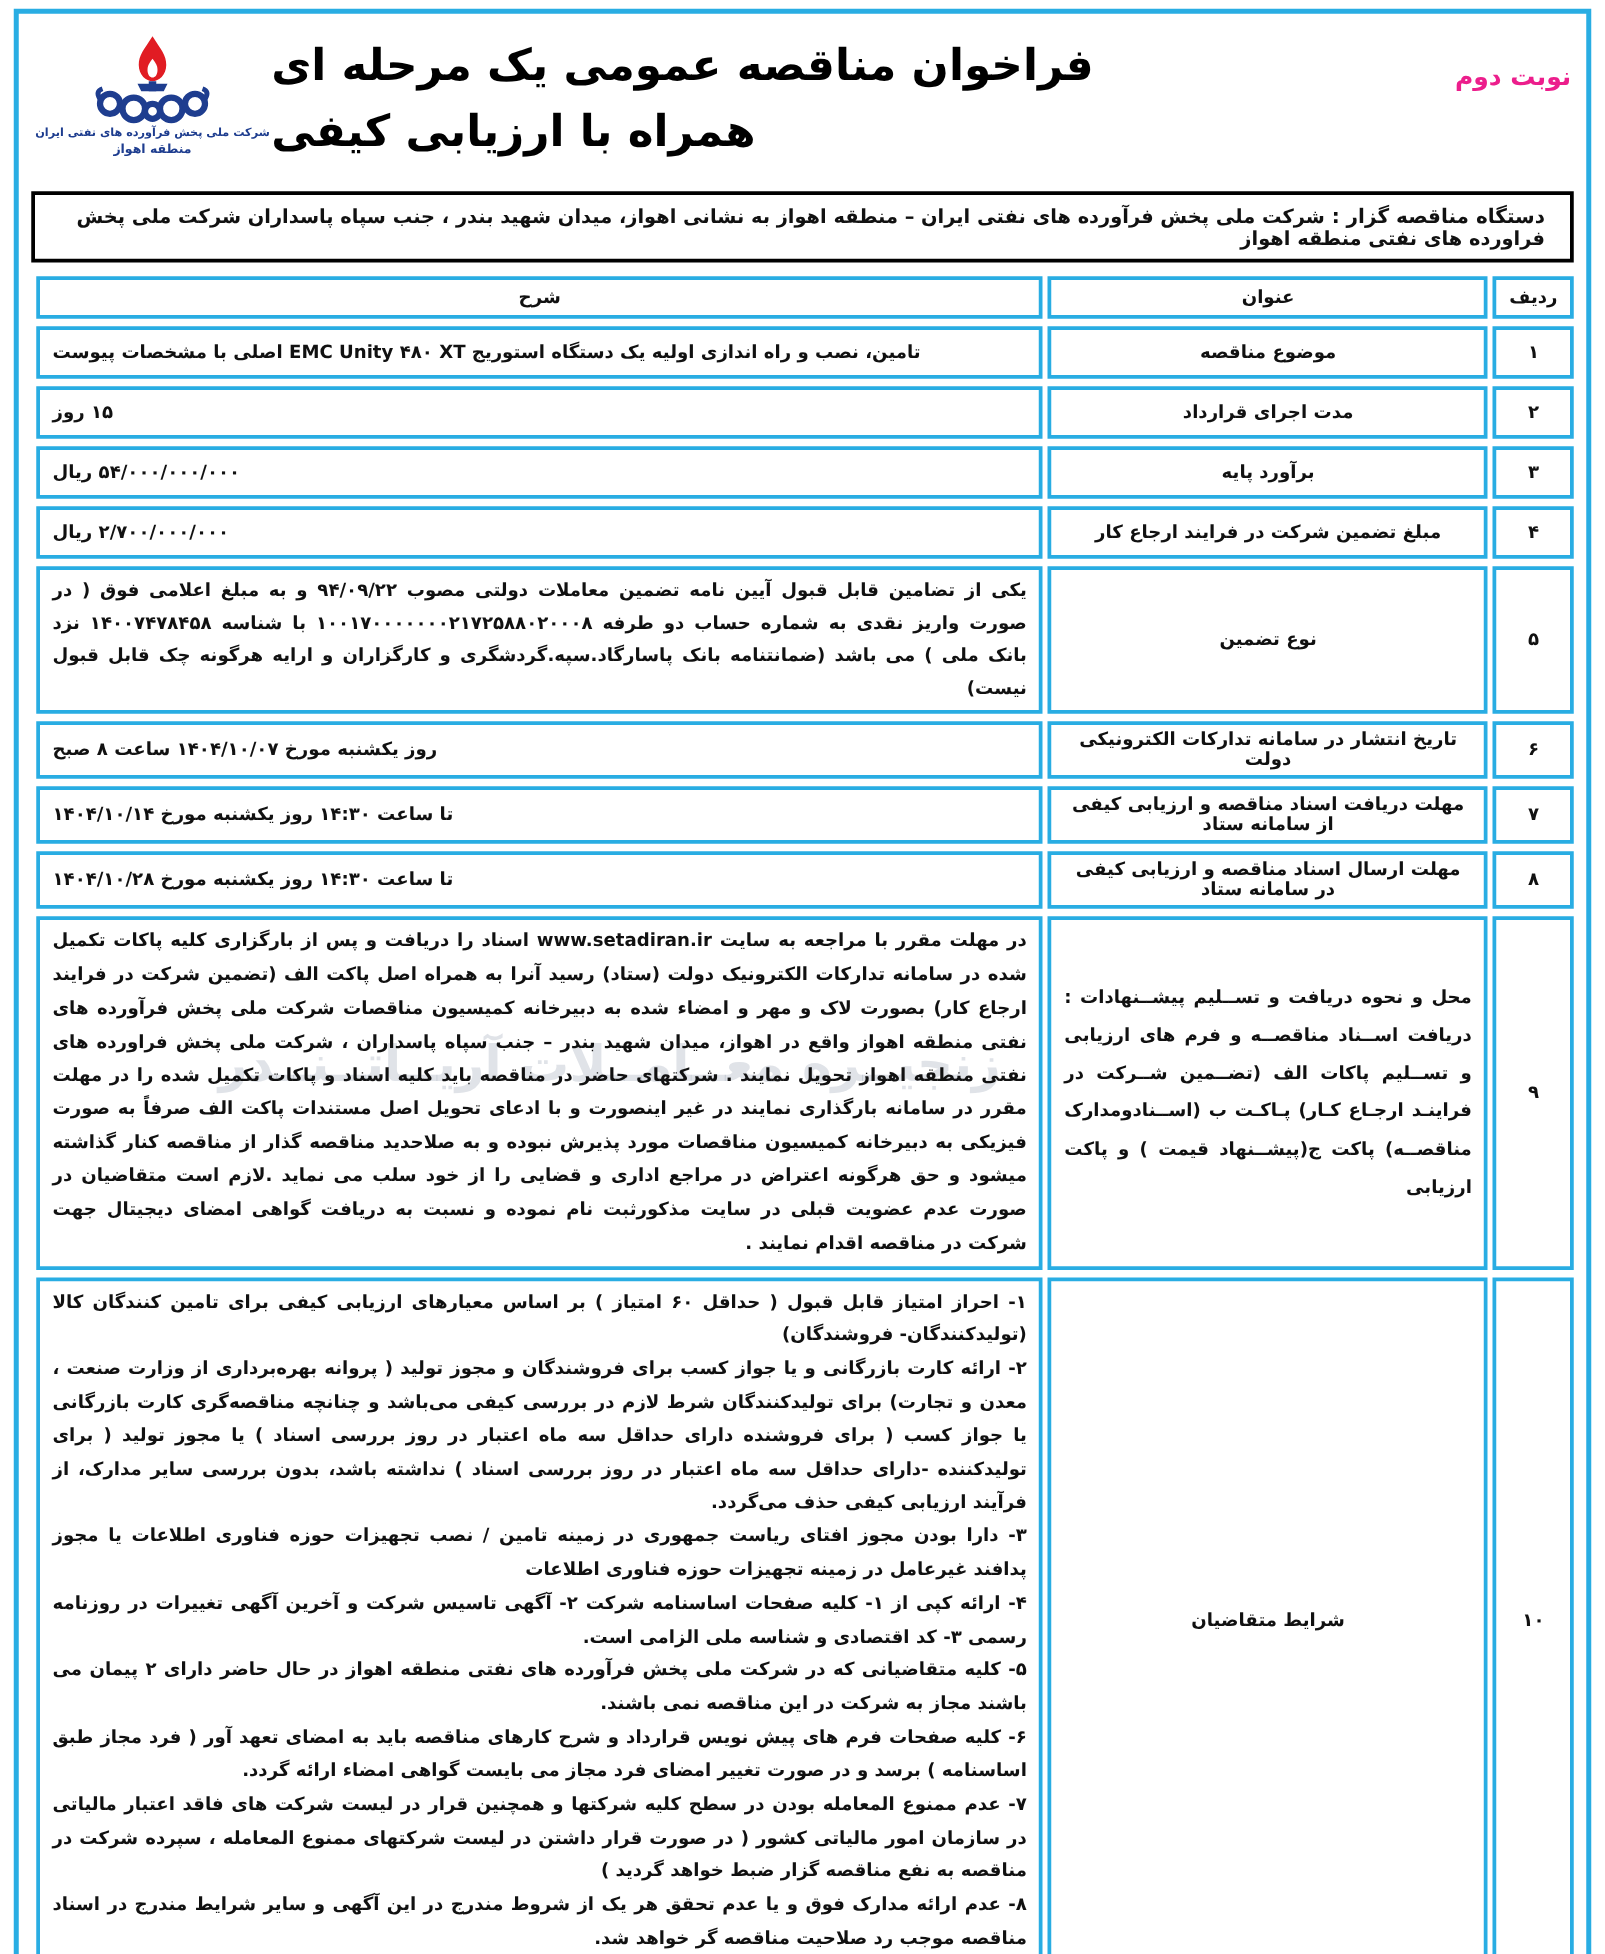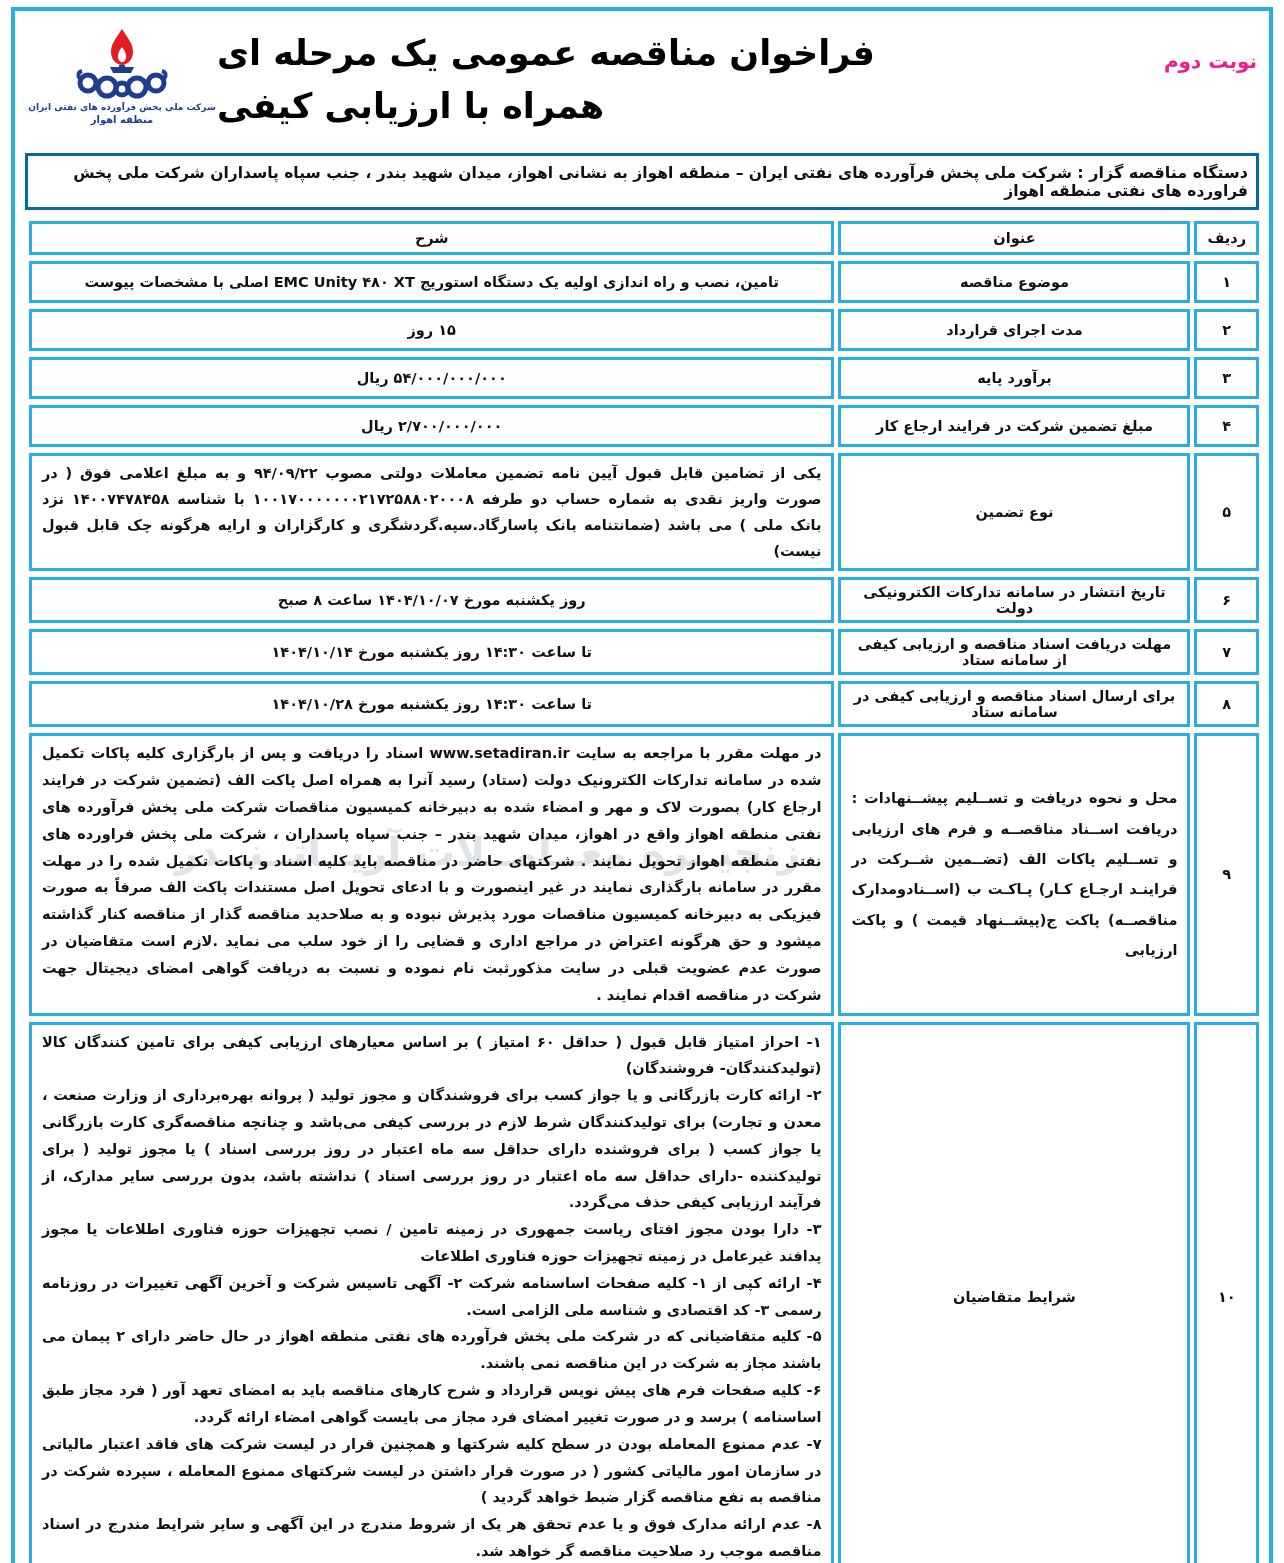--- a/index.html
+++ b/index.html
@@ -44,44 +44,44 @@
   .t1,.t2 { font-weight:bold; color:#000; font-size:35px; line-height:1.5; letter-spacing:0; }
   .logo {
     width:190px; text-align:center; padding-top:2px;
     color:#1e3d8f;
   }
   .logo svg { display:block; margin:0 auto; }
   .logo-l1 { font-size:9px; font-weight:bold; color:#1e3d8f; margin-top:1px; }
   .logo-l2 { font-size:10px; font-weight:bold; color:#1e3d8f; margin-top:2px; }
   
   .tenderer {
-    border:3px solid #0369a1;
+    border:3px solid #000000;
     margin:0 2px 5px 2px;
-    padding:7px 8px;
+    padding:7px 20px;
     font-size:15.5px; font-weight:bold; text-align:right;
   }
   .tenderer .lbl { font-weight:bold; font-size:16px; }
   
   table.main {
     width:100%;
     border-collapse:separate;
     border-spacing:4px 6px;
     margin:0 -2px;
   }
   table.main td, table.main th {
     border:3px solid #29ade3;
     padding:4px 10px;
     font-size:14.5px; font-weight:bold;
     vertical-align:middle;
     background:transparent;
   }
   th.h { font-size:16.5px; height:34px; text-align:center; }
   td.no { text-align:center; width:48px; font-size:15px; }
   td.ti { text-align:center; width:352px; }
-  td.de { text-align:center; }
+  td.de { text-align:left; }
   td.c  { min-height:40px; height:42px; }
   td.j  { text-align:justify; line-height:1.85; font-size:13.8px; padding:8px 14px; }
   td.tj { text-align:justify; line-height:2.1; font-size:15.5px; padding:8px 14px; }
   td.pre { white-space:pre-line; }
   td.small { font-size:13px; line-height:1.8; padding:6px 14px; }
 </style>
 </head>
 <body>
 
 <div class="frame">
@@ -165,21 +165,21 @@
         <td class="ti c">تاریخ انتشار در سامانه تدارکات الکترونیکی دولت</td>
         <td class="de c">روز یکشنبه مورخ ۱۴۰۴/۱۰/۰۷ ساعت ۸ صبح</td>
       </tr>
       <tr>
         <td class="no c">۷</td>
         <td class="ti c">مهلت دریافت اسناد مناقصه و ارزیابی کیفی از سامانه ستاد</td>
         <td class="de c">تا ساعت ۱۴:۳۰ روز یکشنبه مورخ ۱۴۰۴/۱۰/۱۴</td>
       </tr>
       <tr>
         <td class="no c">۸</td>
-        <td class="ti c">برای ارسال اسناد مناقصه و  ارزیابی کیفی در سامانه ستاد</td>
+        <td class="ti c">مهلت ارسال اسناد مناقصه و  ارزیابی کیفی در سامانه ستاد</td>
         <td class="de c">تا ساعت ۱۴:۳۰ روز یکشنبه مورخ ۱۴۰۴/۱۰/۲۸</td>
       </tr>
       <tr>
         <td class="no">۹</td>
         <td class="ti tj">محل و نحوه  دریافت و تســلیم پیشــنهادات :  دریافت اســناد مناقصــه و فرم های ارزیابی و تســلیم پاکات الف (تضــمین شــرکت در فراینـد ارجـاع کـار) پـاکـت ب (اســنادومدارک مناقصــه) پاکت ج(پیشــنهاد قیمت ) و پاکت ارزیابی</td>
         <td class="de j">در مهلت مقرر با مراجعه به سایت www.setadiran.ir اسناد را دریافت و پس از بارگزاری کلیه پاکات تکمیل شده در سامانه تدارکات الکترونیک دولت (ستاد) رسید آنرا به همراه اصل پاکت الف (تضمین شرکت در فرایند ارجاع کار) بصورت لاک و مهر و امضاء شده به دبیرخانه کمیسیون مناقصات شرکت ملی پخش فرآورده های نفتی منطقه اهواز واقع در  اهواز، میدان شهید بندر – جنب سپاه پاسداران ، شرکت ملی پخش فراورده های نفتی منطقه اهواز تحویل نمایند . شرکتهای حاضر در مناقصه باید کلیه اسناد و پاکات تکمیل شده را در مهلت مقرر در سامانه بارگذاری نمایند در غیر اینصورت و با ادعای تحویل اصل مستندات پاکت الف صرفاً به صورت فیزیکی به دبیرخانه کمیسیون مناقصات مورد پذیرش نبوده و به صلاحدید مناقصه گذار از مناقصه کنار گذاشته میشود و حق هرگونه اعتراض در مراجع اداری و قضایی را از خود سلب می نماید .لازم است متقاضیان در صورت عدم عضویت قبلی در سایت مذکورثبت نام نموده و نسبت به دریافت گواهی امضای دیجیتال جهت شرکت در مناقصه اقدام نمایند .</td>
       </tr>
       <tr>
         <td class="no">۱۰</td>
         <td class="ti c">شرایط متقاضیان</td>

